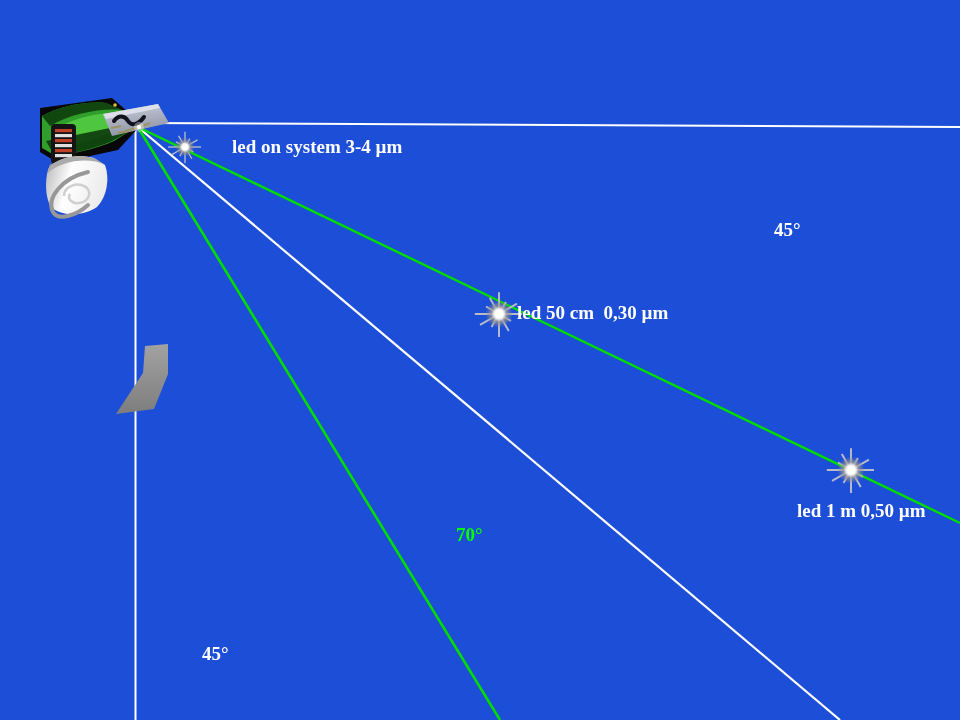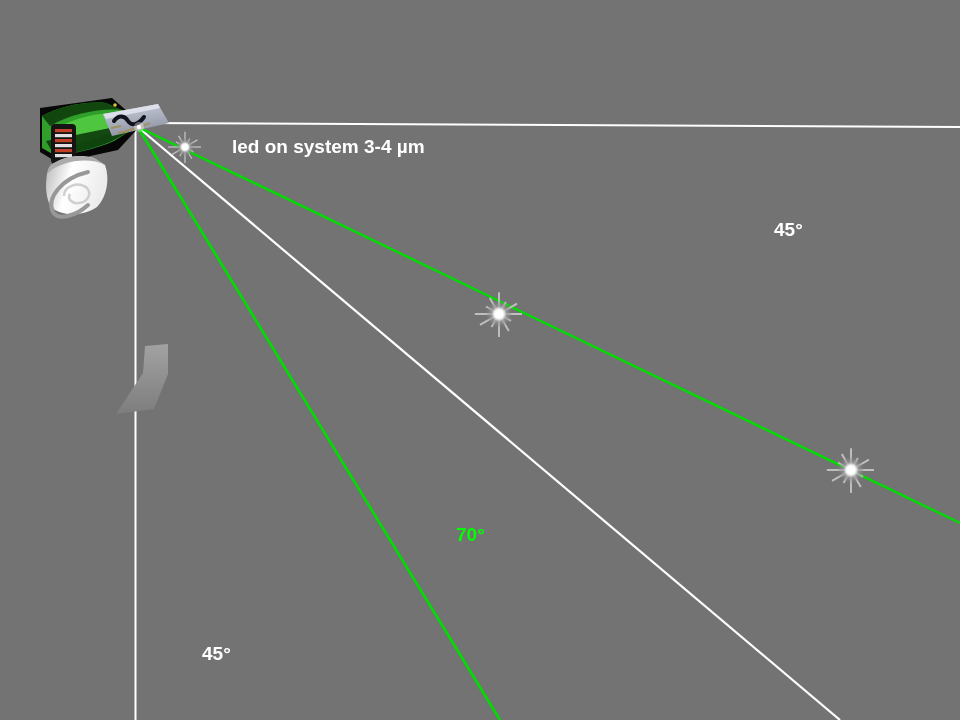--- a/index.html
+++ b/index.html
@@ -1,21 +1,21 @@
 <!DOCTYPE html>
 <html><head>
 <meta charset="utf-8">
 <style>
   html,body{margin:0;padding:0;background:#000;}
   .stage{
     position:relative;
     width:960px;height:720px;
-    background:#737373;
+    background:#1d4ed8;
     overflow:hidden;
-    font-family:Liberation Sans, sans-serif;
+    font-family:Liberation Serif, serif;
   }
   .stage svg{position:absolute;left:0;top:0;}
   .lbl{
     position:absolute;
     font-weight:bold;
     font-size:19px;
     line-height:21px;
     white-space:pre;
     color:#fff;
     user-select:none;
@@ -128,18 +128,20 @@
       <circle cx="139" cy="127" r="2.2" fill="#ffffff"></circle>
     </g>
 
     <polygon points="145,346 168,344 168,374 154,409 116,414 143,373" fill="url(#grayShapeG)"></polygon>
   </svg>
 
   <div class="lbl" style="left: 232px; top: 136px; color: rgb(255, 255, 255);">led on system 3-4 µm</div>
 
   <div class="lbl" style="left: 774px; top: 219px; color: rgb(255, 255, 255);">45°</div>
 
+  <div class="lbl" style="left: 517px; top: 302px; color: rgb(255, 255, 255);">led 50 cm  0,30 µm</div>
 
+  <div class="lbl" style="left: 797px; top: 500px; color: rgb(255, 255, 255);">led 1 m 0,50 µm</div>
 
   <div class="lbl" style="left: 456px; top: 524px; color: rgb(0, 255, 0);">70°</div>
 
   <div class="lbl" style="left: 202px; top: 643px; color: rgb(255, 255, 255);">45°</div>
 </div>
 
 </body></html>

